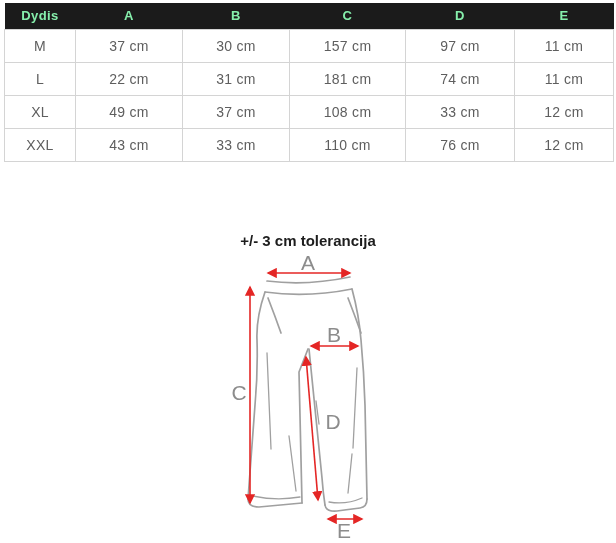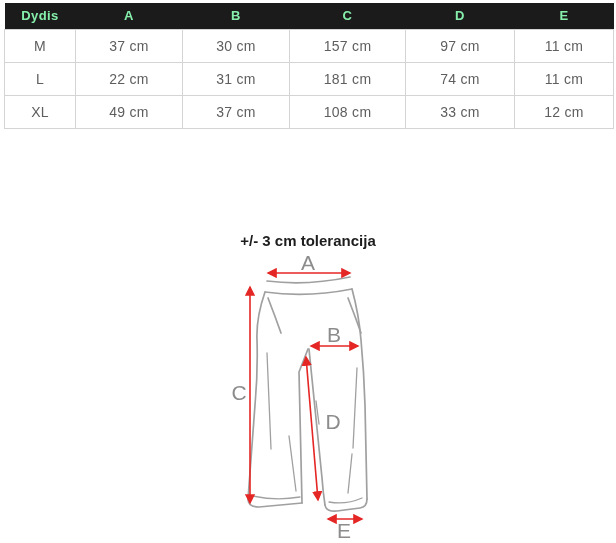--- a/index.html
+++ b/index.html
@@ -75,20 +75,28 @@
           <td>11 cm</td>
         </tr>
         <tr>
           <td>XL</td>
           <td>49 cm</td>
           <td>37 cm</td>
           <td>108 cm</td>
           <td>33 cm</td>
           <td>12 cm</td>
         </tr>
+        <tr>
+          <td>XXL</td>
+          <td>43 cm</td>
+          <td>33 cm</td>
+          <td>110 cm</td>
+          <td>76 cm</td>
+          <td>12 cm</td>
+        </tr>
       </tbody>
     </table>
   </div>
 
   <svg class="diagram" viewBox="0 0 616 543">
     <defs>
       <marker id="ah" viewBox="0 0 10 10" refX="8.5" refY="5" markerWidth="6.5" markerHeight="6.5" orient="auto-start-reverse">
         <path d="M0,0 L10,5 L0,10 z" fill="#e42625"></path>
       </marker>
     </defs>

